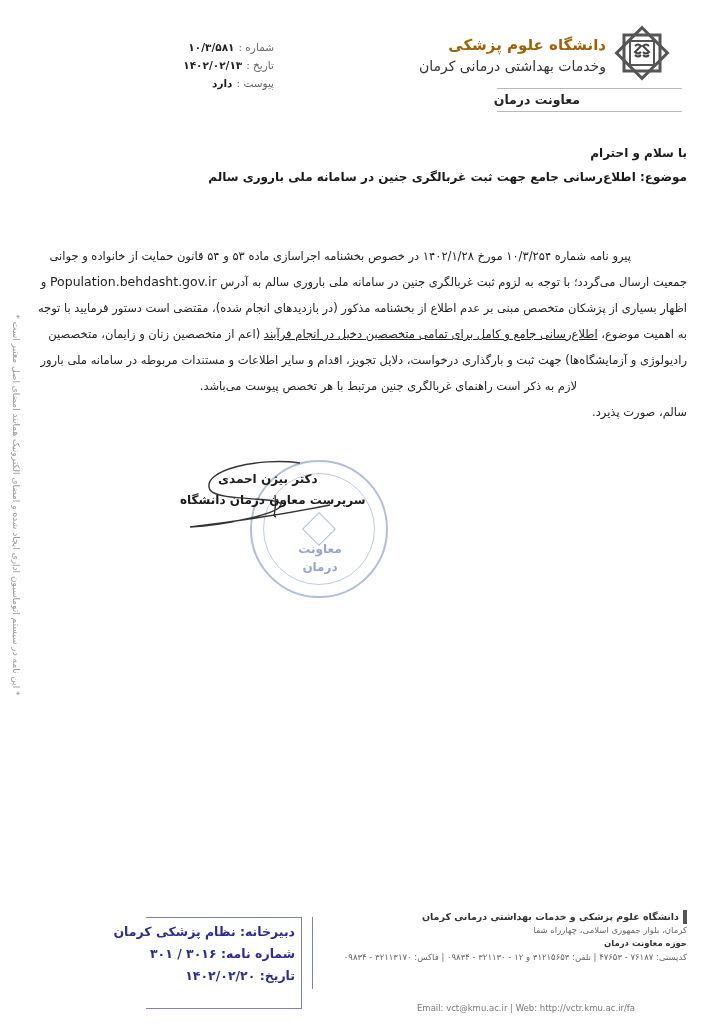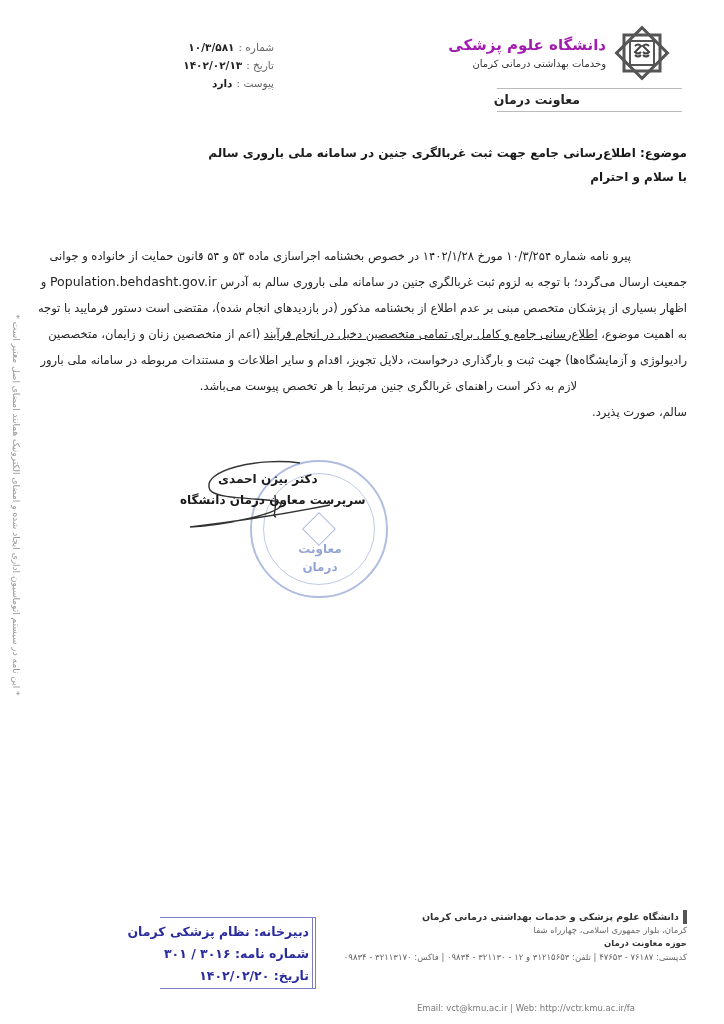--- a/index.html
+++ b/index.html
@@ -10,26 +10,26 @@
       color: #1a1a1a;
       direction: rtl;
     }
 
     
     .logo {
       position: absolute; left: 611px; top: 22px; width: 62px; height: 62px;
     }
     .uni-name {
       position: absolute; right: 118px; top: 36px;
-      font-size: 15px; font-weight: bold; color: #a21caf;
+      font-size: 15px; font-weight: bold; color: #a16207;
       white-space: nowrap;
     }
     .uni-sub {
       position: absolute; right: 118px; top: 58px;
-      font-size: 10px; color: #333; white-space: nowrap; text-align: right;
+      font-size: 14px; color: #333; white-space: nowrap; text-align: right;
     }
     .dept-rule-top {
       position: absolute; left: 497px; width: 185px; top: 88px; height: 1px; background: #bbb;
     }
     .dept-rule-bottom {
       position: absolute; left: 497px; width: 185px; top: 111px; height: 1px; background: #bbb;
     }
     .dept-name {
       position: absolute; right: 144px; top: 92px;
       font-size: 12.5px; font-weight: bold; color: #222; white-space: nowrap;
@@ -110,21 +110,21 @@
     .footer-title {
       font-weight: bold; color: #333; font-size: 9.5px;
       border-right: 4px solid #555; padding-right: 4px;
     }
     .footer-dept { color: #333; font-weight: bold; }
     .footer-contact { direction: rtl; }
     .footer-web { direction: ltr; text-align: left; color: #777; margin-top: 38px; }
 
     
     .reg-box {
-      position: absolute; left: 160px; top: 917px; width: 156px; height: 72px;
+      position: absolute; left: 146px; top: 917px; width: 156px; height: 92px;
       border: 1px solid #7a7fc8; border-left: none; border-top: 1px solid #7a7fc8;
       padding: 3px 6px 0 0;
       color: #2a2c9c; font-weight: bold; font-size: 12.5px; line-height: 22px;
       white-space: nowrap;
     }
     .reg-box .ltrnum { direction: ltr; unicode-bidi: embed; }
     .reg-left-border {
       position: absolute; left: 312px; top: 917px; width: 1px; height: 72px; background: #7a7fc8;
     }
   </style>
@@ -161,22 +161,22 @@
     <span class="meta-label">تاریخ :</span>
     <span class="meta-value">۱۴۰۲/۰۲/۱۳</span>
   </div>
   <div class="meta-row">
     <span class="meta-label">پیوست :</span>
     <span class="meta-value">دارد</span>
   </div>
 </div>
 
 <div class="addr">
+  <div>با سلام و احترام</div>
   <div>موضوع: اطلاع‌رسانی جامع جهت ثبت غربالگری جنین در سامانه ملی باروری سالم</div>
-  <div>با سلام و احترام</div>
 </div>
 
 <div class="body-text">
   <span class="body-line indent">پیرو نامه شماره ۱۰/۳/۲۵۴ مورخ ۱۴۰۲/۱/۲۸ در خصوص بخشنامه اجراسازی ماده ۵۳ و ۵۴ قانون حمایت از خانواده و جوانی</span>
   <span class="body-line">
     <span>جمعیت ارسال می‌گردد؛ با توجه به لزوم ثبت غربالگری جنین در سامانه ملی باروری سالم به آدرس</span>
     <span class="ltr">Population.behdasht.gov.ir</span>
     <span>و</span>
   </span>
   <span class="body-line">اظهار بسیاری از پزشکان متخصص مبنی بر عدم اطلاع از بخشنامه مذکور (در بازدیدهای انجام شده)، مقتضی است دستور فرمایید با توجه</span>

